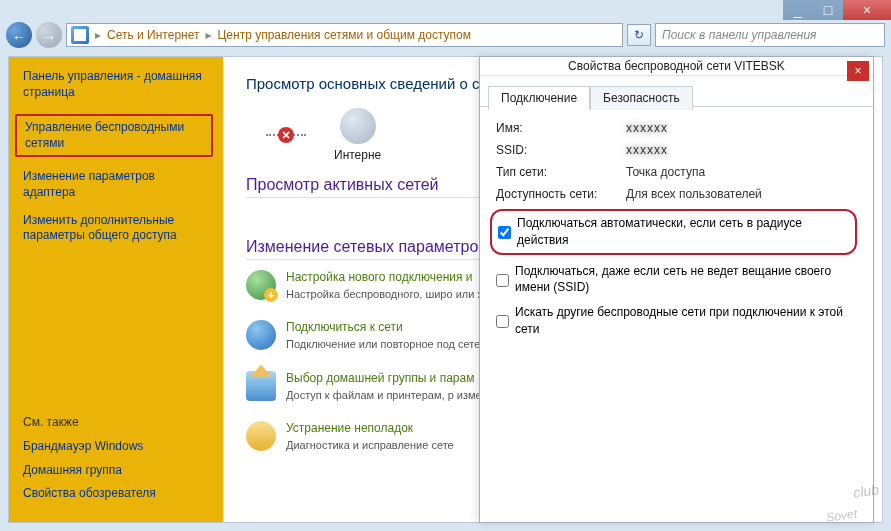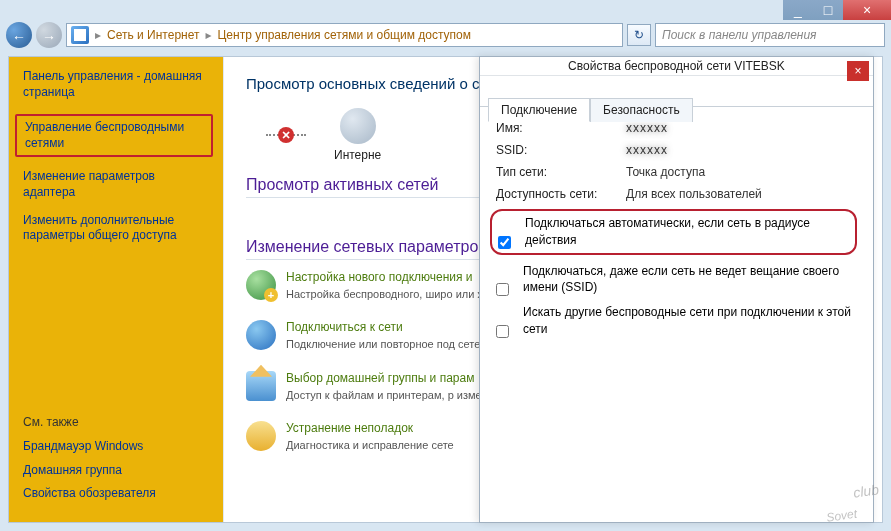--- a/index.html
+++ b/index.html
@@ -55,28 +55,28 @@
 .ti-home::before { content:""; position:absolute; top:-6px; left:4px; right:4px; height:12px; background:#f0c060; clip-path: polygon(50% 0, 100% 100%, 0 100%); }
 .ti-warn { background: linear-gradient(#f8e090,#e8b030); border-radius:50%; position:relative; }
 .task-body .tl { color:#4d7c0f; margin-bottom:3px; display:block; }
 .task-body .td { color:#555; font-size:11px; line-height:1.4; }
 
 
 .dialog { position: absolute; top: 56px; left: 479px; width: 395px; bottom: 8px; background:#fff; border:1px solid #a0b0c0; box-shadow: -2px 0 8px rgba(0,0,0,.12); }
 .dlg-title { height: 19px; display:flex; align-items:center; justify-content:center; position:relative; font-size:12px; color:#222; border-bottom:1px solid #e0e4e8;}
 .dlg-close { position:absolute; right:4px; top:4px; width:22px; height:20px; background:#c9302c; color:#fff; display:flex; align-items:center; justify-content:center; font-size:12px; }
 .dlg-tabs { display:flex; padding: 6px 8px 0; gap:0; border-bottom:1px solid #c8d0d8; }
-.dlg-tab { padding: 4px 12px; border:1px solid #c8d0d8; border-bottom:none; background:#f2f6fa; color:#222; position:relative; top:16px; }
+.dlg-tab { padding: 4px 12px; border:1px solid #c8d0d8; border-bottom:none; background:#f2f6fa; color:#222; position:relative; top:4px; }
 .dlg-tab.active { background:#fff; border-bottom:1px solid #fff; }
 .dlg-body { padding: 14px 16px; }
 .prop-row { display:flex; margin-bottom:8px; }
 .prop-row .k { width: 130px; color:#222; }
 .prop-row .v { color:#333; }
 .blur { color: transparent; text-shadow: 0 0 6px rgba(80,80,80,.8); letter-spacing:1px; }
-.chk-row { display:flex; gap:14px; margin: 8px 0; align-items:flex-end; line-height:1.4; }
+.chk-row { display:flex; gap:6px; margin: 8px 0; align-items:center; line-height:1.4; }
 .chk-row input { margin-top:2px; }
 .chk-hl { border:2px solid #b82030; border-radius:12px; padding:4px 6px; margin-left:-6px; }
 
 .watermark { position:absolute; right:10px; bottom:6px; color:rgba(120,120,120,.45); font-size:26px; font-style:italic; font-weight:300; transform:rotate(-8deg); pointer-events:none; font-family: Georgia, serif;}
 .watermark .c { font-size:14px; display:block; margin-bottom:-6px; margin-left:30px;}
 </style>
 </head>
 <body>
 
 <div class="window-chrome">

